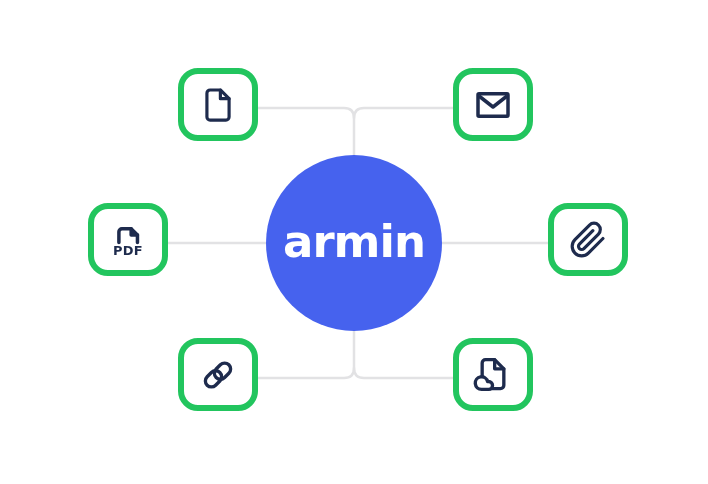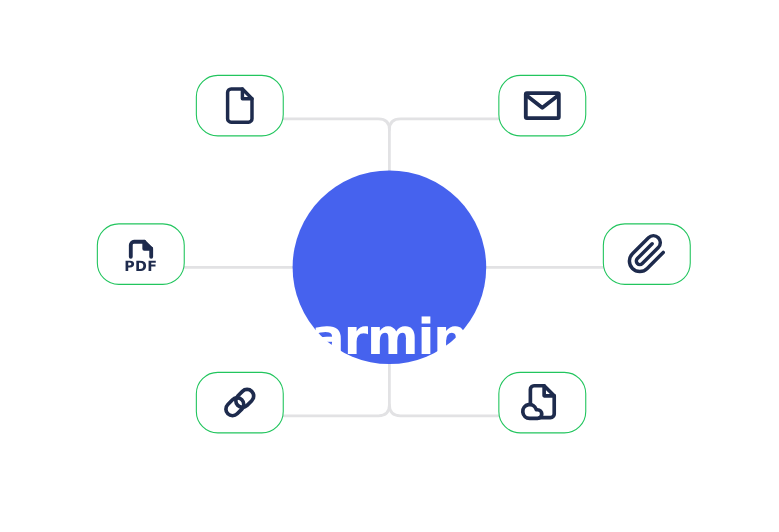--- a/index.html
+++ b/index.html
@@ -24,38 +24,38 @@
   }
   .hub {
     position: absolute;
     left: 266px;
     top: 155px;
     width: 176px;
     height: 176px;
     border-radius: 50%;
     background: #4662EE;
     display: flex;
-    align-items: flex-end;
+    align-items: center;
     justify-content: center;
   }
   .hub .brand {
     color: #ffffff;
     font-size: 45px;
     font-weight: 700;
     letter-spacing: -1px;
     line-height: 1;
     transform: translateY(-2px);
   }
   .card {
     position: absolute;
     width: 80px;
-    height: 56px;
+    height: 73px;
     box-sizing: border-box;
     background: #ffffff;
-    border: 1px solid #22c55e;
+    border: 6px solid #22c55e;
     border-radius: 20px;
     display: flex;
     align-items: center;
     justify-content: center;
   }
   .card svg { display: block; }
   .pos-tl { left: 178px; top: 68px; }
   .pos-tr { left: 453px; top: 68px; }
   .pos-ml { left: 88px;  top: 203px; }
   .pos-mr { left: 548px; top: 203px; }

